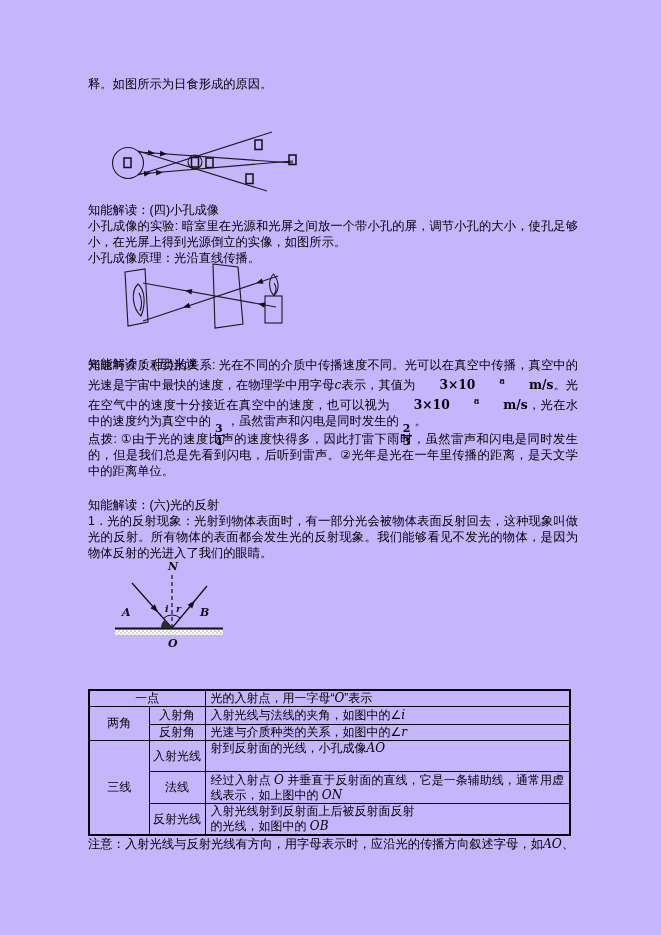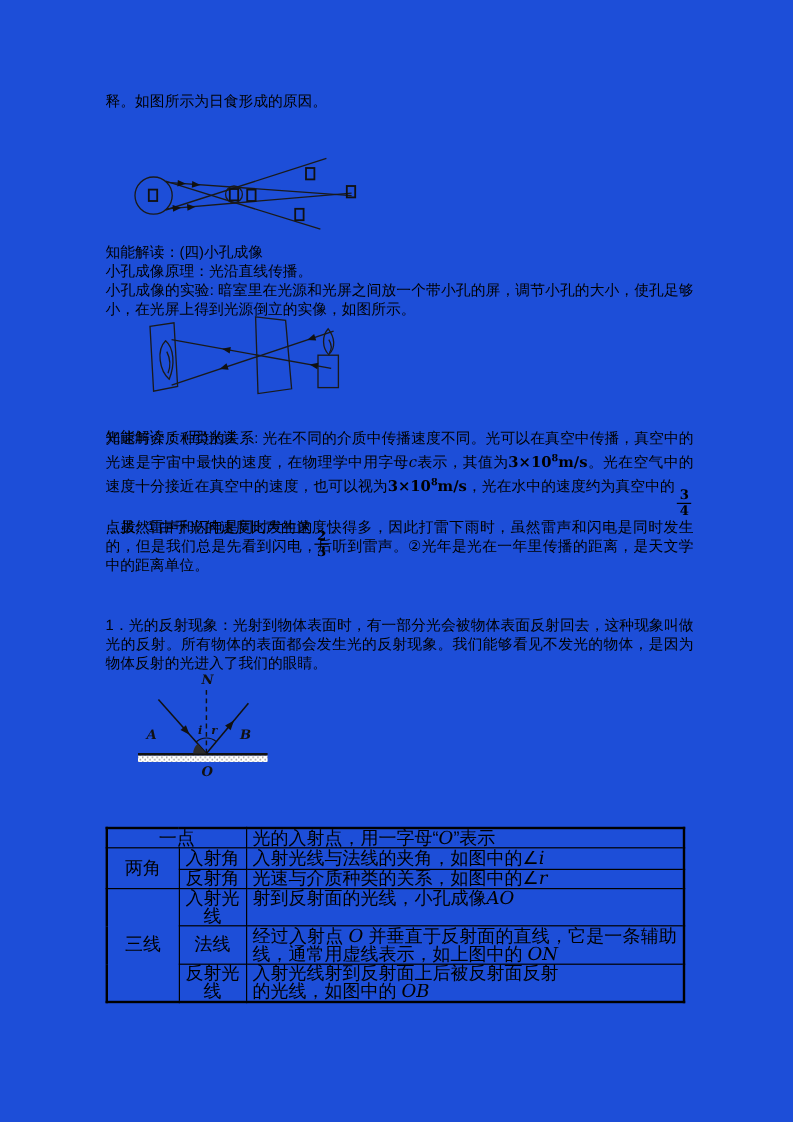--- a/index.html
+++ b/index.html
@@ -1,31 +1,31 @@
 <!DOCTYPE html>
 <html><head>
 <meta charset="utf-8">
 <style>
   * { margin:0; padding:0; box-sizing:border-box; }
   html,body { background:#fff; }
-  .page { position:relative; width:661px; height:935px; background:#1d4ed8; overflow:hidden;
+  .page { position:relative; width:661px; height:935px; background:#c4b5fd; overflow:hidden;
           font-family:"Liberation Sans","DejaVu Sans",sans-serif; font-size:12.3px;
           line-height:16px; color:#000; }
   .abs { position:absolute; }
   .tblock { left:88px; width:490px; text-align:justify; }
   .math { font-family:"DejaVu Serif",serif; font-style:italic; }
-  .bold { font-weight:bold; font-family:"DejaVu Serif",serif; }
+  .bold { font-weight:bold; font-family:"DejaVu Serif",serif;padding-left:24px; }
   sup { font-size:8px; }
   .frac { display:inline-flex; flex-direction:column; vertical-align:-7px; text-align:center;
           font-weight:bold; font-family:"DejaVu Serif",serif; line-height:1.05; font-size:11px; margin:0 2px; }
   .frac .fnum { border-bottom:1px solid #000; padding:0 2px; }
   .frac .fden { padding:0 2px; }
   table.concepts { position:absolute; left:88px; top:689px; width:483px; border-collapse:collapse;
                    border:2px solid #000; table-layout:fixed; }
-  .concepts td { border:1px solid #000; font-size:15px; line-height:15px; padding:0 5px;
+  .concepts td { border:1px solid #000; font-size:12px; line-height:15px; padding:0 5px;
                  vertical-align:middle; text-align:justify; }
   .concepts td.c { text-align:center; padding:0 3px; }
   .slabel { font-family:"DejaVu Serif",serif; font-style:italic; font-weight:bold; font-size:11px; fill:#111; }
   .slabel.small { font-size:9.5px; }
 </style>
 </head>
 <body>
 
 <div class="page">
 
@@ -51,22 +51,22 @@
       <rect x="98.5" y="28.5" width="7" height="9.5"></rect>
       <rect x="113" y="29" width="7" height="9.5"></rect>
       <rect x="162" y="11" width="7" height="9.5"></rect>
       <rect x="196" y="26" width="7" height="9.5"></rect>
       <rect x="153" y="45" width="7" height="9.5"></rect>
     </g>
   </svg>
 
   <div class="abs tblock" style="top:202px">
     <div>知能解读：(四)小孔成像</div>
+    <div>小孔成像的实验: 暗室里在光源和光屏之间放一个带小孔的屏，调节小孔的大小，使孔足够小，在光屏上得到光源倒立的实像，如图所示。</div>
     <div>小孔成像原理：光沿直线传播。</div>
-    <div>小孔成像的实验: 暗室里在光源和光屏之间放一个带小孔的屏，调节小孔的大小，使孔足够小，在光屏上得到光源倒立的实像，如图所示。</div>
   </div>
 
   <svg class="abs" style="left:98px;top:263px" width="232" height="78" viewBox="0 0 232 78">
     <g stroke="#1a1a1a" fill="none" stroke-width="1.1">
       <path d="M27,9 L47,6 L50,59 L30,63 Z"></path>
       <path d="M115,1 L140,4 L145,61 L117,65 Z"></path>
       <path d="M40,21 C47,27 48,41 43,53 C35,46 32,29 40,21 Z"></path>
       <path d="M41,30 C44,36 44,43 42,48"></path>
       <rect x="167" y="33" width="17" height="27"></rect>
       <path d="M175.5,11 C181,18 182,27 176,32.5 C170.5,27 170,17 175.5,11 Z"></path>
@@ -85,20 +85,21 @@
   <div class="abs tblock" style="top:356px">知能解读： (五)光速</div>
   <div class="abs tblock" style="top:357px"><span>光速与介质种类的关系: 光在不同的介质中传播速度不同。光可以在真空中传播，真空中的光速是宇宙中最快的速度，在物理学中用字母</span><span class="math">c</span><span>表示，其值为</span><span class="bold">3×10</span><sup class="bold">8</sup><span class="bold">m/s</span><span>。光在空气中的速度十分接近在真空中的速度，也可以视为</span><span class="bold">3×10</span><sup class="bold">8</sup><span class="bold">m/s</span><span>，光在水中的速度约为真空中的</span><span class="frac">
         <span class="fnum">3</span>
         <span class="fden">4</span>
       </span><span>，虽然雷声和闪电是同时发生的</span><span class="frac">
         <span class="fnum">2</span>
         <span class="fden">3</span>
       </span><span>。</span></div>
   <div class="abs tblock" style="top:431px">点拨: ①由于光的速度比声的速度快得多，因此打雷下雨时，虽然雷声和闪电是同时发生的，但是我们总是先看到闪电，后听到雷声。②光年是光在一年里传播的距离，是天文学中的距离单位。</div>
 
+  <div class="abs tblock" style="top:497px">知能解读：(六)光的反射</div>
   <div class="abs tblock" style="top:513px">1．光的反射现象：光射到物体表面时，有一部分光会被物体表面反射回去，这种现象叫做光的反射。所有物体的表面都会发生光的反射现象。我们能够看见不发光的物体，是因为物体反射的光进入了我们的眼睛。</div>
 
   <svg class="abs" style="left:112px;top:560px" width="148" height="95" viewBox="0 0 148 95">
     <defs>
       <pattern id="stipple" width="4" height="4" patternUnits="userSpaceOnUse">
         <rect width="4" height="4" fill="#fff"></rect>
         <circle cx="1" cy="1" r="0.7" fill="#8a8a8a"></circle>
         <circle cx="3" cy="3" r="0.7" fill="#8a8a8a"></circle>
       </pattern>
     </defs>
@@ -150,14 +151,15 @@
       <td class="c">法线</td>
       <td><span>经过入射点 </span><span class="math">O</span><span> 并垂直于反射面的直线，它是一条辅助线，通常用虚线表示，如上图中的 </span><span class="math">ON</span></td>
     </tr>
     <tr style="height:28px">
       <td class="c">反射光线</td>
       <td><span>入射光线射到反射面上后被反射面反射</span><br><span>的光线，如图中的 </span><span class="math">OB</span></td>
     </tr>
   </tbody>
     </table>
 
+  <div class="abs tblock" style="top:836px"><span>注意：入射光线与反射光线有方向，用字母表示时，应沿光的传播方向叙述字母，如</span><span class="math">AO</span><span>、</span></div>
 
 </div>
 
 </body></html>

